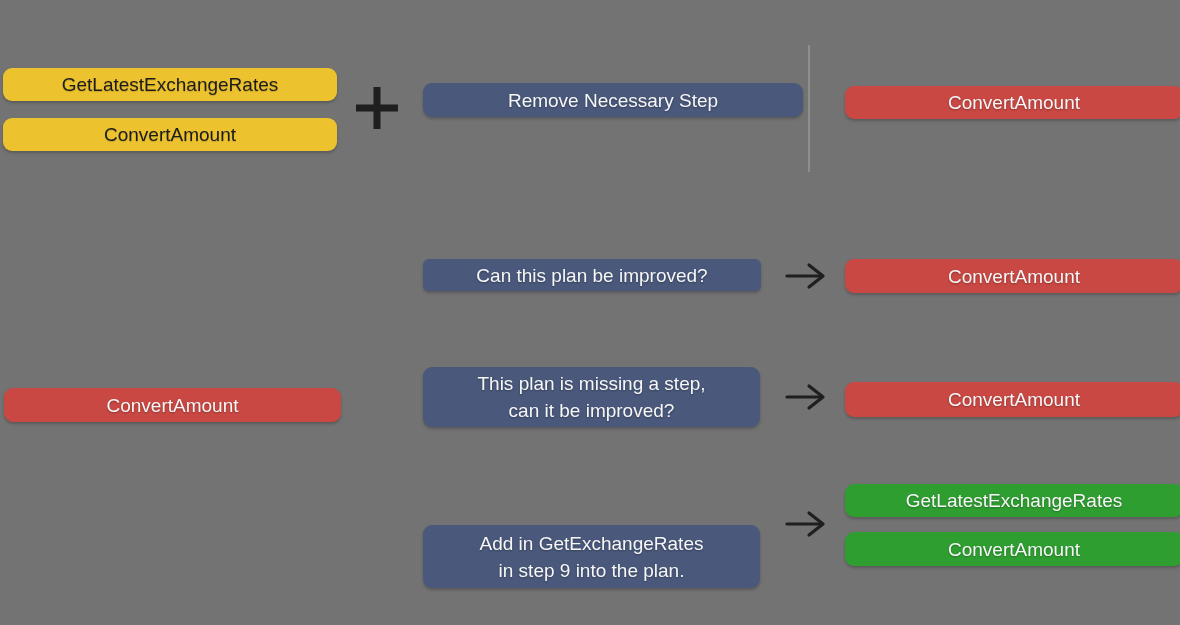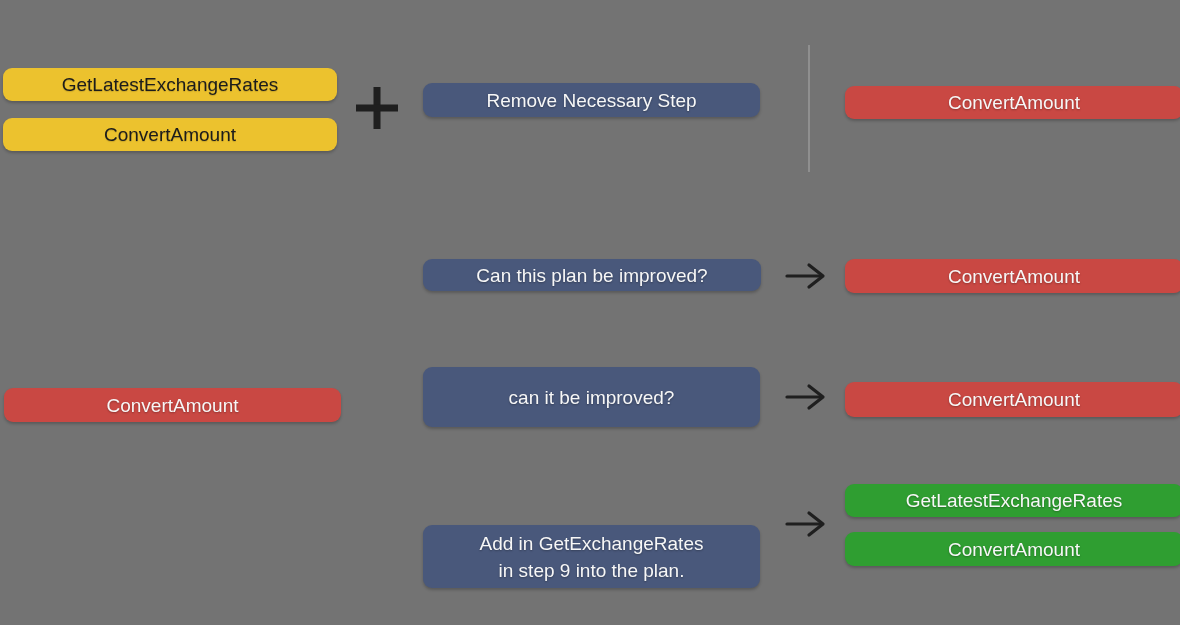--- a/index.html
+++ b/index.html
@@ -58,48 +58,49 @@
     <span>ConvertAmount</span>
   </div>
 
   <span class="op" style="left: 354px; top: 85px; width: 46px; height: 46px; color: rgb(31, 31, 31);">
     <svg width="46" height="46" viewBox="0 0 46 46">
       <path d="M23 2 V44" stroke="currentColor" stroke-width="7" fill="none"></path>
       <path d="M2 23 H44" stroke="currentColor" stroke-width="7" fill="none"></path>
     </svg>
   </span>
 
-  <div class="box" style="left: 423px; top: 83px; width: 337px; height: 34px; background-color: rgb(73, 88, 123); justify-content: center;">
+  <div class="box" style="left: 423px; top: 83px; width: 380px; height: 34px; background-color: rgb(73, 88, 123); justify-content: center;">
     <span>Remove Necessary Step</span>
   </div>
 
   <div class="divider" style="left: 808px; top: 45px; height: 127px; background-color: rgb(143, 143, 143);"></div>
 
   <div class="box" style="left: 845px; top: 86px; width: 338px; height: 33px; background-color: rgb(201, 72, 67);">
     <span>ConvertAmount</span>
   </div>
 
-  <div class="box" style="left: 423px; top: 259px; width: 338px; height: 32px; background-color: rgb(73, 88, 123);">
+  <div class="box" style="left: 423px; top: 259px; width: 338px; height: 32px; background-color: rgb(73, 88, 123); border-radius: 6px;">
     <span>Can this plan be improved?</span>
   </div>
   <span class="op" style="left: 784px; top: 260px; width: 44px; height: 32px; color: rgb(31, 31, 31);">
     <svg width="44" height="32" viewBox="0 0 44 32">
       <path d="M3 16 H37" stroke="currentColor" stroke-width="3.2" fill="none" stroke-linecap="round"></path>
       <path d="M25 5 L39 16 L25 27" stroke="currentColor" stroke-width="3.2" fill="none" stroke-linecap="round" stroke-linejoin="round"></path>
     </svg>
   </span>
   <div class="box" style="left: 845px; top: 259px; width: 338px; height: 34px; background-color: rgb(201, 72, 67);">
     <span>ConvertAmount</span>
   </div>
 
   <div class="box" style="left: 4px; top: 388px; width: 337px; height: 34px; background-color: rgb(201, 72, 67);">
     <span>ConvertAmount</span>
   </div>
 
   <div class="box" style="left: 423px; top: 367px; width: 337px; height: 60px; background-color: rgb(73, 88, 123);">
+    <span>This plan is missing a step,</span>
     <span>can it be improved?</span>
   </div>
   <span class="op" style="left: 784px; top: 381px; width: 44px; height: 32px; color: rgb(31, 31, 31);">
     <svg width="44" height="32" viewBox="0 0 44 32">
       <path d="M3 16 H37" stroke="currentColor" stroke-width="3.2" fill="none" stroke-linecap="round"></path>
       <path d="M25 5 L39 16 L25 27" stroke="currentColor" stroke-width="3.2" fill="none" stroke-linecap="round" stroke-linejoin="round"></path>
     </svg>
   </span>
   <div class="box" style="left: 845px; top: 382px; width: 338px; height: 35px; background-color: rgb(201, 72, 67);">
     <span>ConvertAmount</span>

